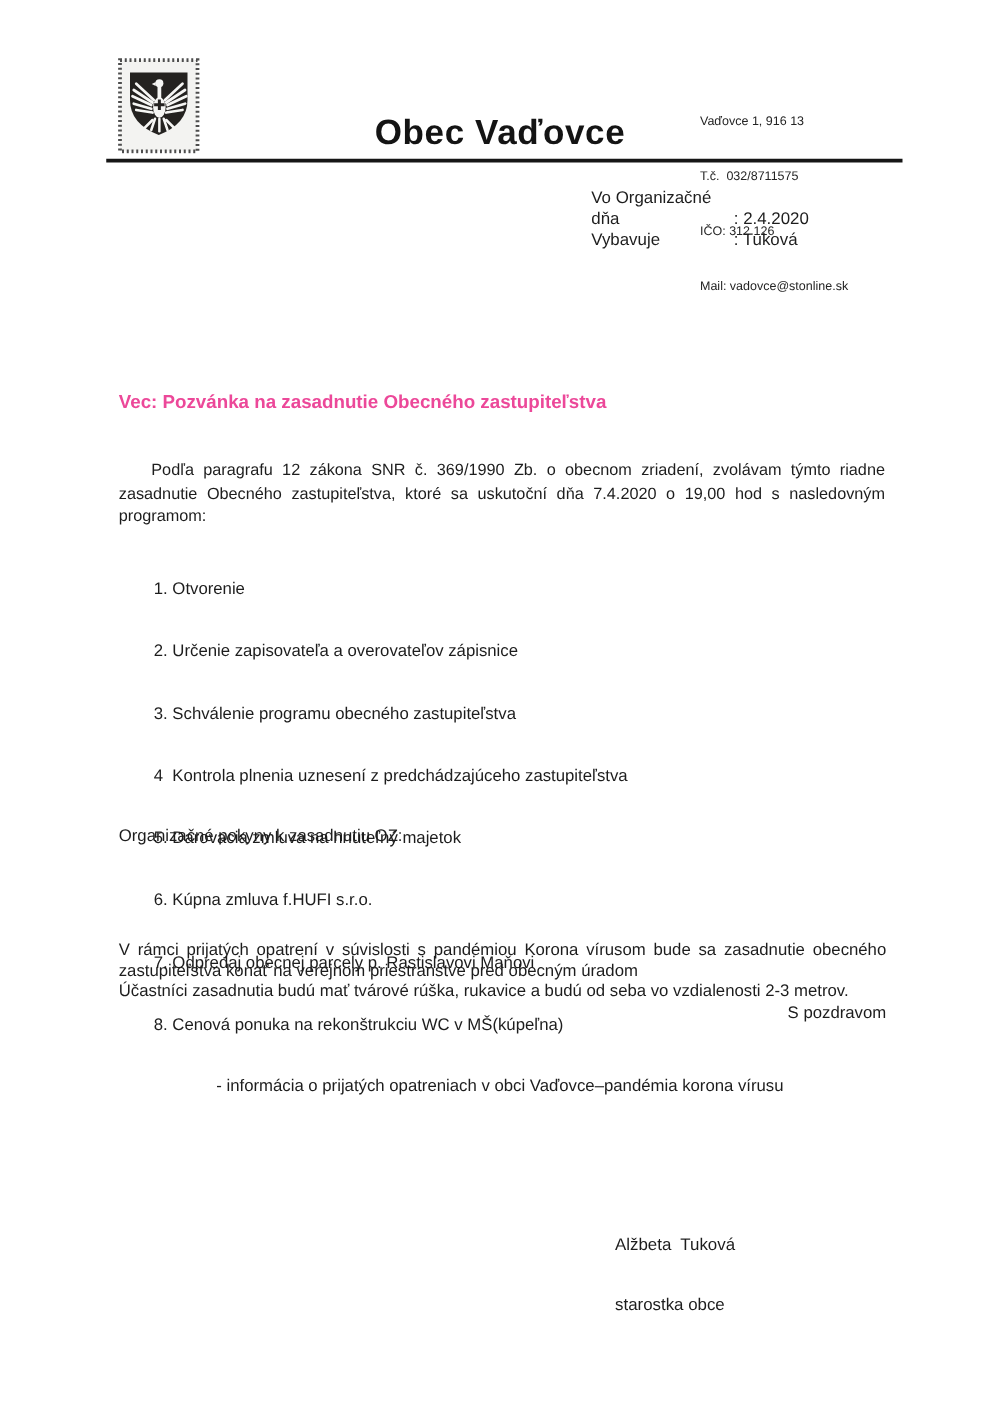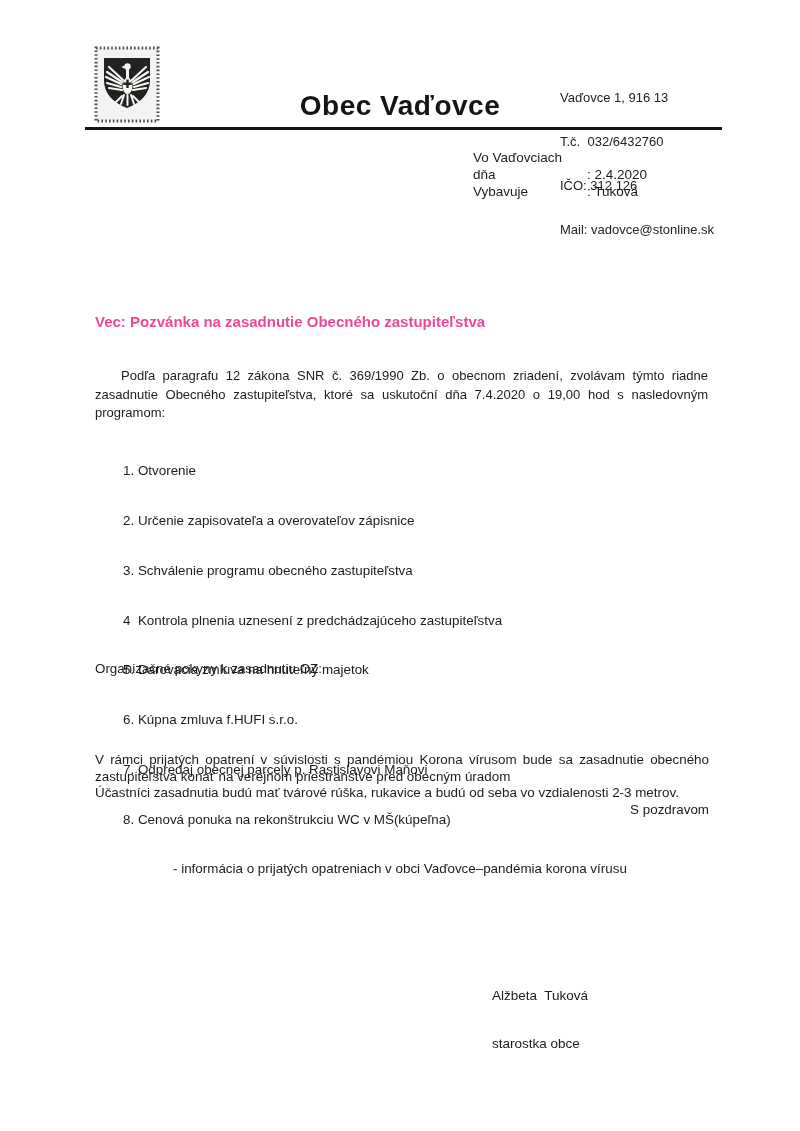--- a/index.html
+++ b/index.html
@@ -27,21 +27,21 @@
     text-align: center;
     font-size: 28px;
     font-weight: bold;
     letter-spacing: 0.5px;
     color: #141414;
   }
   .contact {
     position: absolute;
     left: 560px;
     top: 62px;
-    font-size: 13px;
+    font-size: 10px;
     line-height: 14.6px;
     white-space: pre;
     color: #242424;
   }
   .rule {
     position: absolute;
     left: 85px;
     top: 127px;
     width: 637px;
     height: 3px;
@@ -140,29 +140,29 @@
       <circle cx="33.5" cy="20.5" r="3.2" fill="#f6f6f4"></circle>
       <path d="M30.6 19.5 l-3.2 1.6 l3.2 1.6 z" fill="#f6f6f4"></path>
       <ellipse cx="33.5" cy="40" rx="5" ry="8.2" fill="#f6f6f4"></ellipse>
       <path d="M32.3 33.5 h2.4 v3 h3 v2.4 h-3 v3 h-2.4 v-3 h-3 v-2.4 h3 z" fill="#242220"></path>
     </svg>
   </div>
 
   <div class="title">Obec Vaďovce</div>
   <div class="contact">
     <div>Vaďovce 1, 916 13</div>
-    <div>T.č.  032/6432760</div>
+    <div>T.č.  032/8711575</div>
     <div>IČO: 312 126</div>
     <div>Mail: vadovce@stonline.sk</div>
   </div>
   <div class="rule"></div>
 
   <div class="meta">
     <div>
-      <span class="label">Vo Vaďovciach dňa</span><span>: 2.4.2020</span>
+      <span class="label">Vo Organizačné dňa</span><span>: 2.4.2020</span>
     </div>
     <div>
       <span class="label">Vybavuje</span><span>: Tuková</span>
     </div>
   </div>
 
   <div class="subject">Vec: Pozvánka na zasadnutie Obecného zastupiteľstva</div>
 
   <div class="intro">Podľa paragrafu 12  zákona SNR č. 369/1990 Zb. o obecnom zriadení, zvolávam týmto riadne zasadnutie Obecného zastupiteľstva, ktoré sa uskutoční dňa 7.4.2020 o 19,00 hod  s  nasledovným programom:</div>
 

